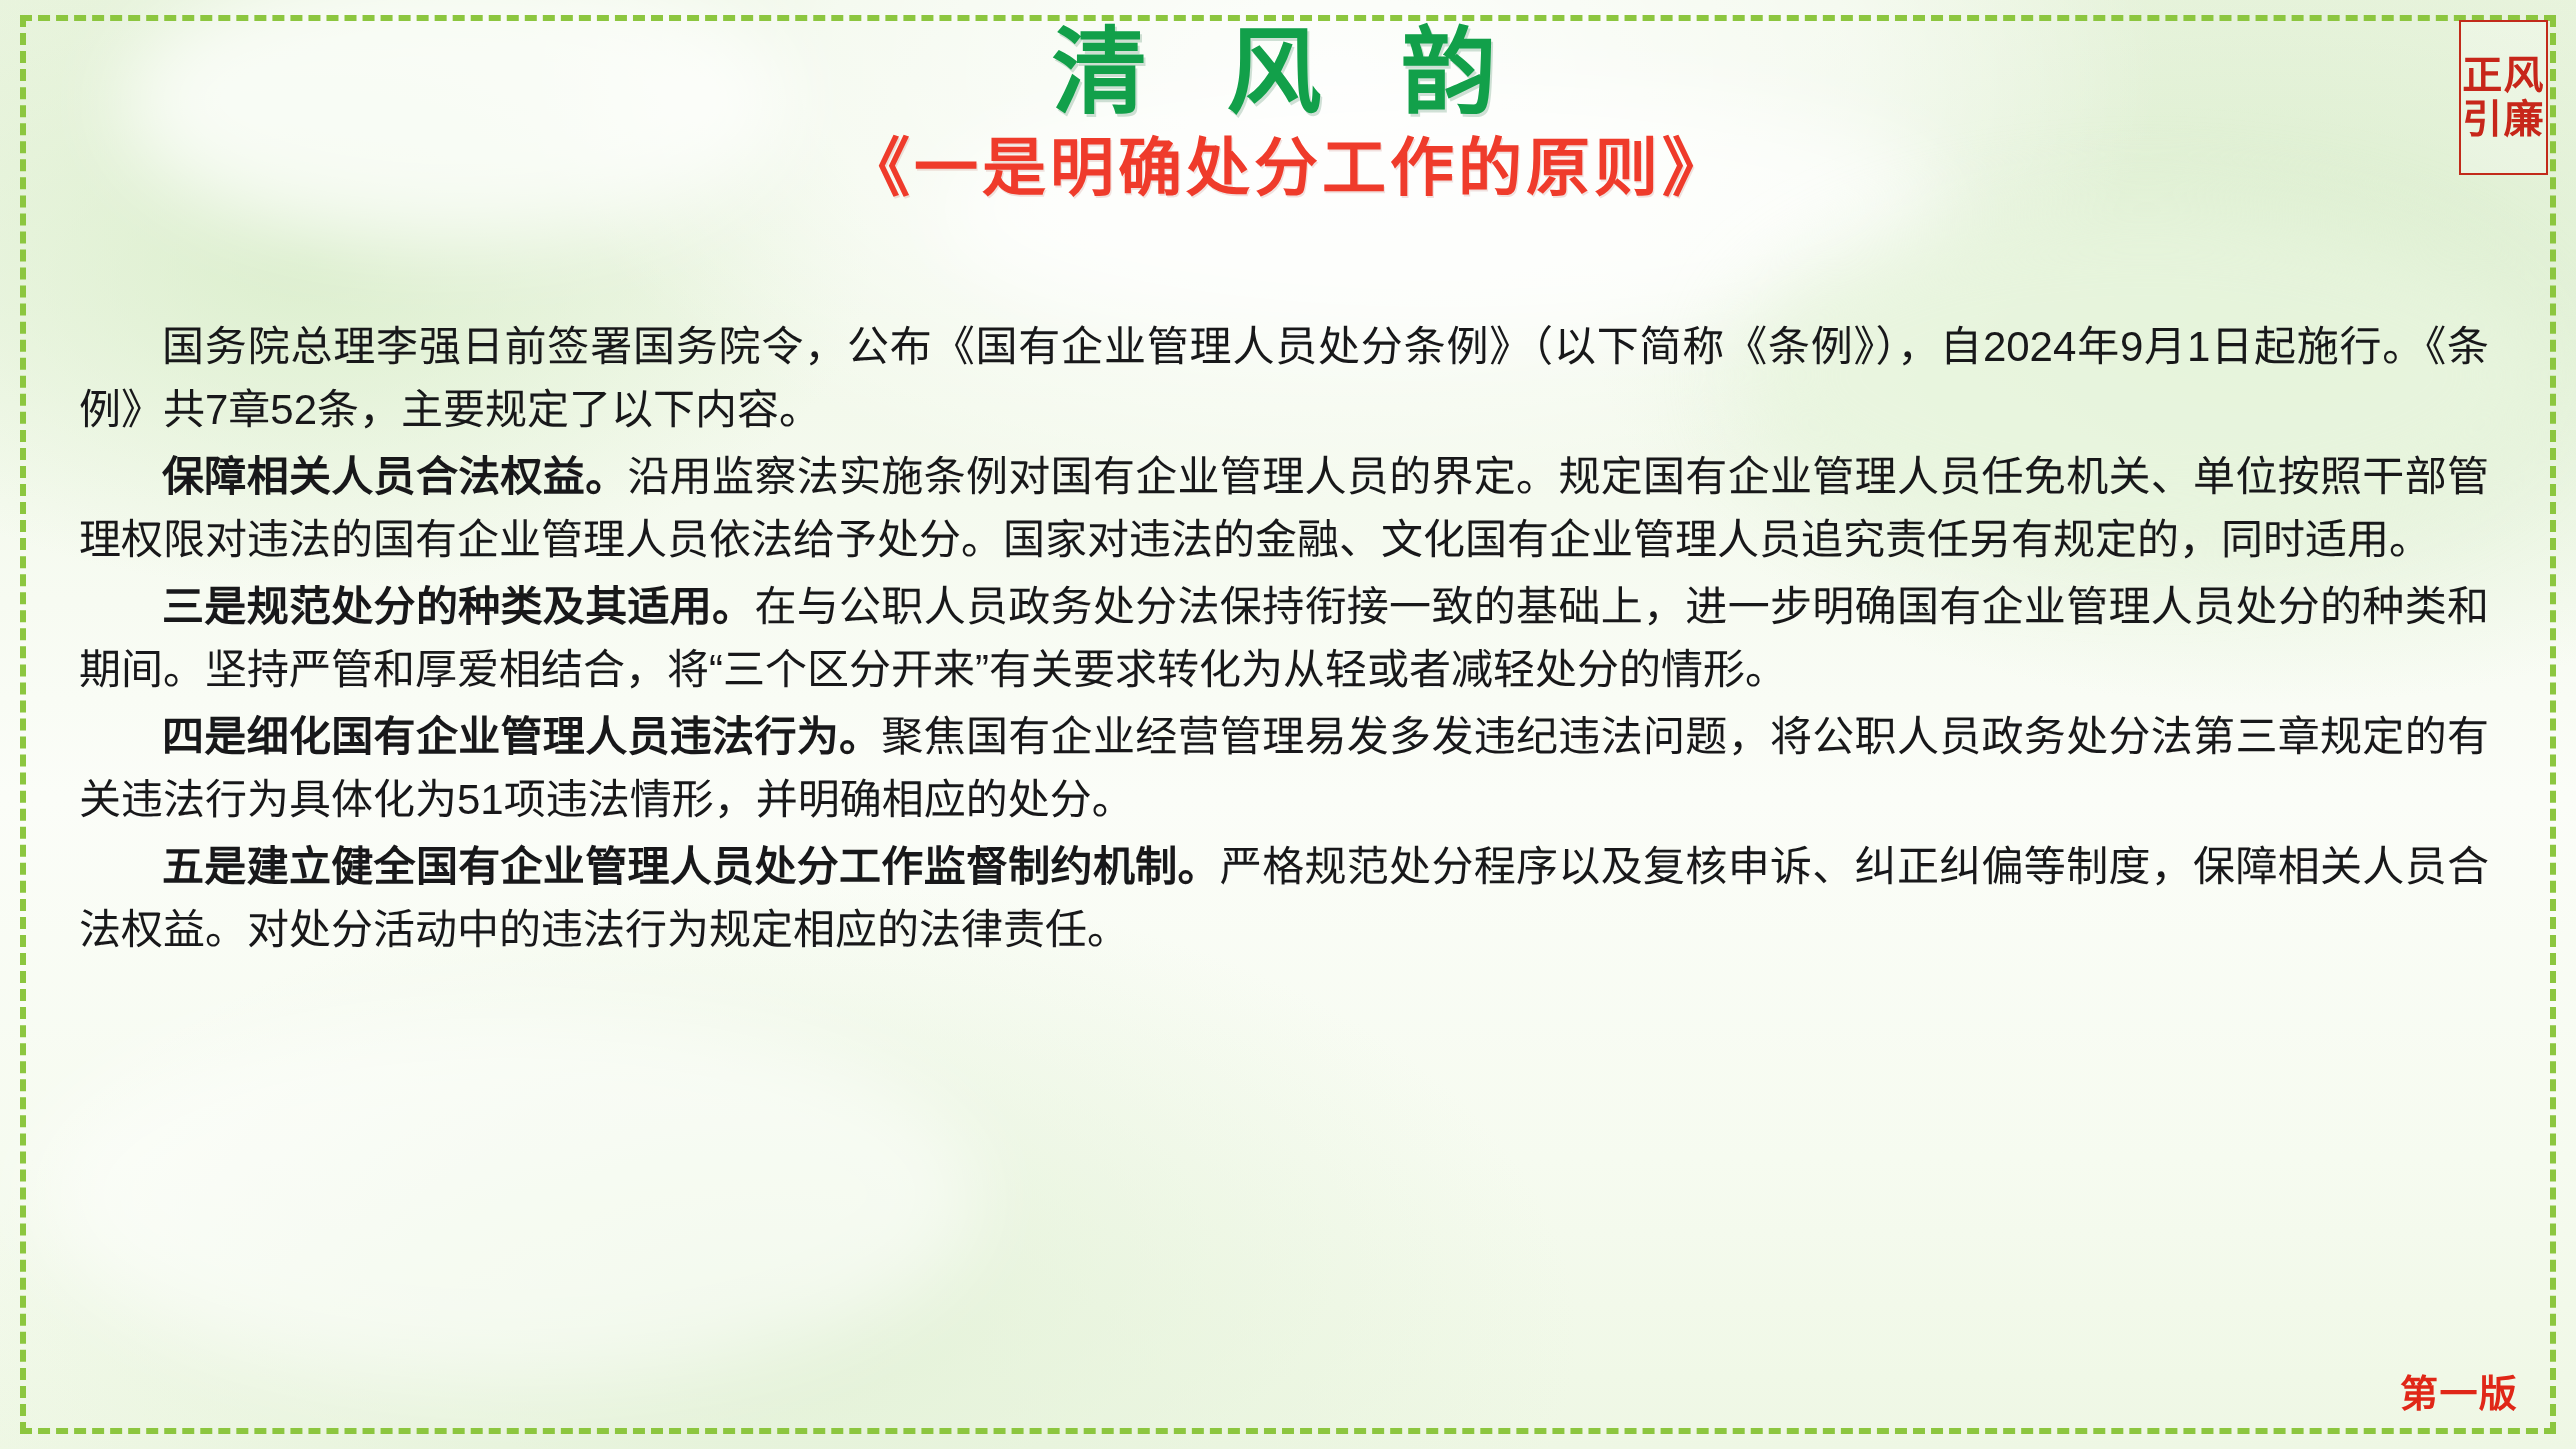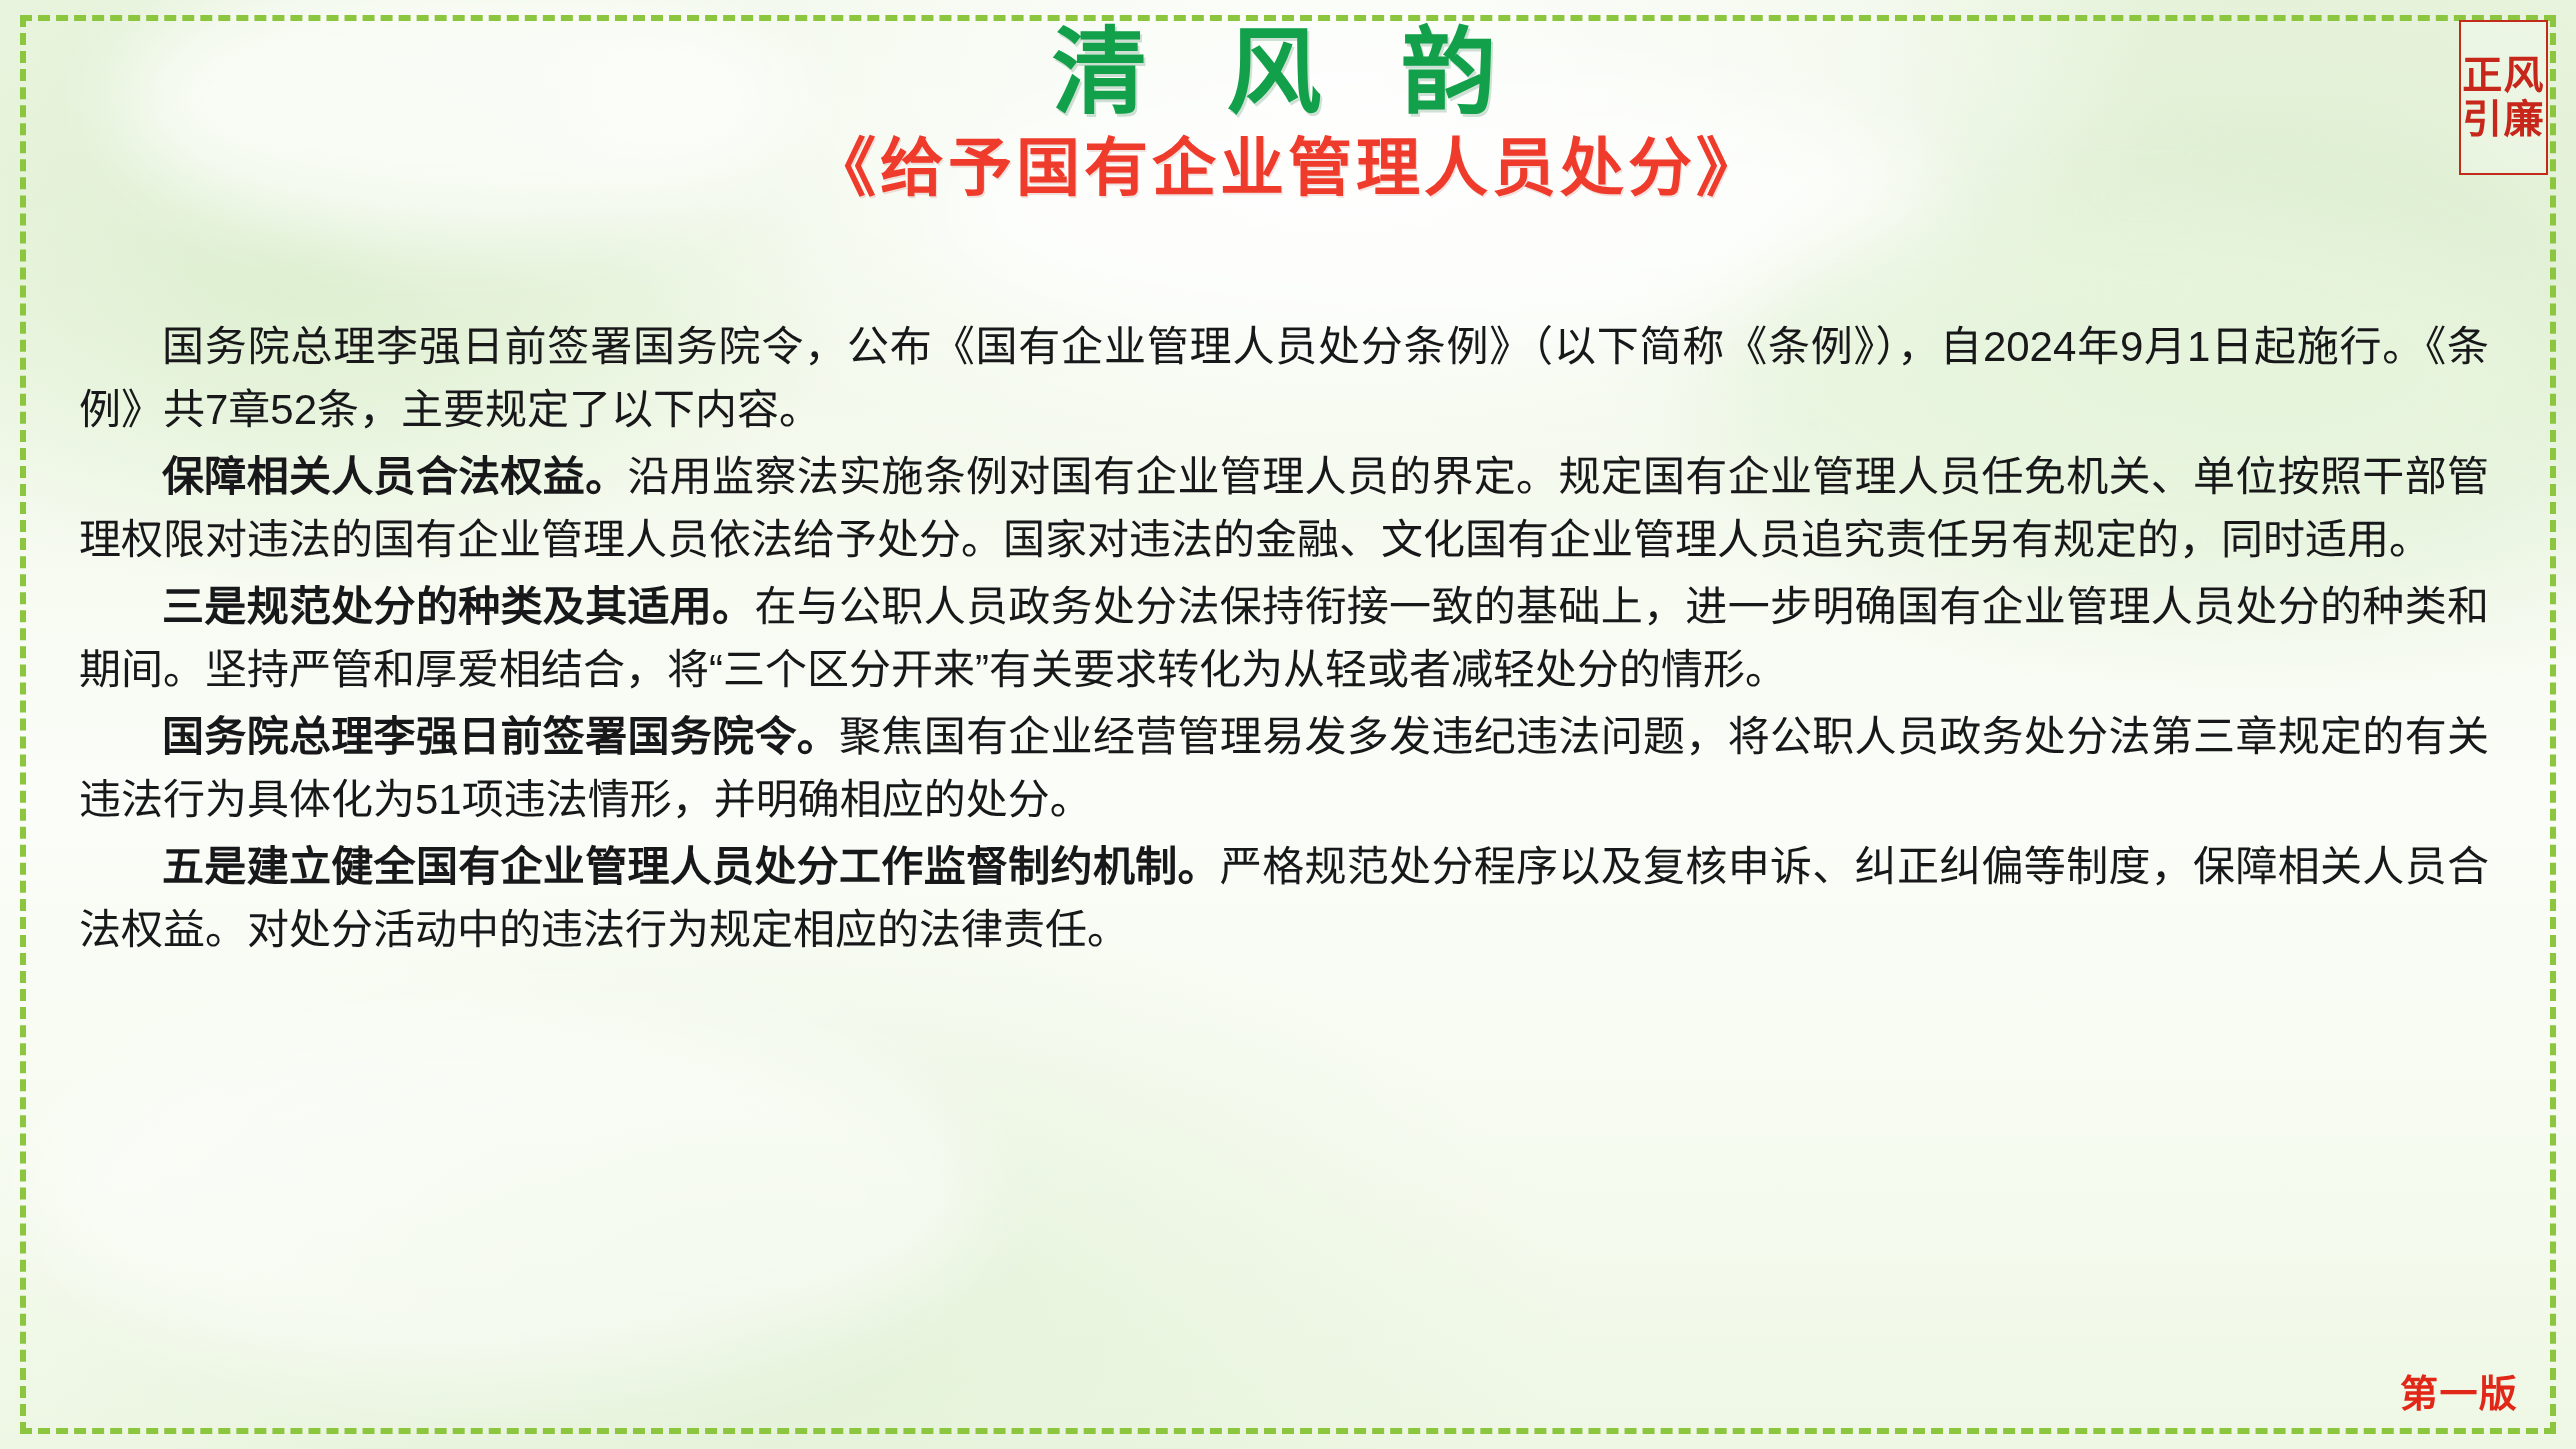--- a/index.html
+++ b/index.html
@@ -152,40 +152,40 @@
 
   <div class="dash-border"></div>
 
   <div class="seal">
     <div class="seal-char">正风</div>
     <div class="seal-char">引廉</div>
   </div>
 
   <div class="masthead">
     <div class="masthead-title">清 风 韵</div>
-    <div class="subtitle">《给予国有企业管理人员处分》</div>
+    <div class="subtitle">《一是明确处分工作的原则》</div>
   </div>
 
   <div class="article">
 
     <p class="para">
       <b class="lead"></b><span>国务院总理李强日前签署国务院令，公布《国有企业管理人员处分条例》（以下简称《条例》），自2024年9月1日起施行。《条例》共7章52条，主要规定了以下内容。</span>
     </p>
 
 
     <p class="para">
       <b class="lead">保障相关人员合法权益。</b><span>沿用监察法实施条例对国有企业管理人员的界定。规定国有企业管理人员任免机关、单位按照干部管理权限对违法的国有企业管理人员依法给予处分。国家对违法的金融、文化国有企业管理人员追究责任另有规定的，同时适用。</span>
     </p>
 
     <p class="para">
       <b class="lead">三是规范处分的种类及其适用。</b><span>在与公职人员政务处分法保持衔接一致的基础上，进一步明确国有企业管理人员处分的种类和期间。坚持严管和厚爱相结合，将“三个区分开来”有关要求转化为从轻或者减轻处分的情形。</span>
     </p>
 
     <p class="para">
-      <b class="lead">国务院总理李强日前签署国务院令。</b><span>聚焦国有企业经营管理易发多发违纪违法问题，将公职人员政务处分法第三章规定的有关违法行为具体化为51项违法情形，并明确相应的处分。</span>
+      <b class="lead">四是细化国有企业管理人员违法行为。</b><span>聚焦国有企业经营管理易发多发违纪违法问题，将公职人员政务处分法第三章规定的有关违法行为具体化为51项违法情形，并明确相应的处分。</span>
     </p>
 
     <p class="para">
       <b class="lead">五是建立健全国有企业管理人员处分工作监督制约机制。</b><span>严格规范处分程序以及复核申诉、纠正纠偏等制度，保障相关人员合法权益。对处分活动中的违法行为规定相应的法律责任。</span>
     </p>
 
   </div>
 
   <div class="edition">第一版</div>
 

